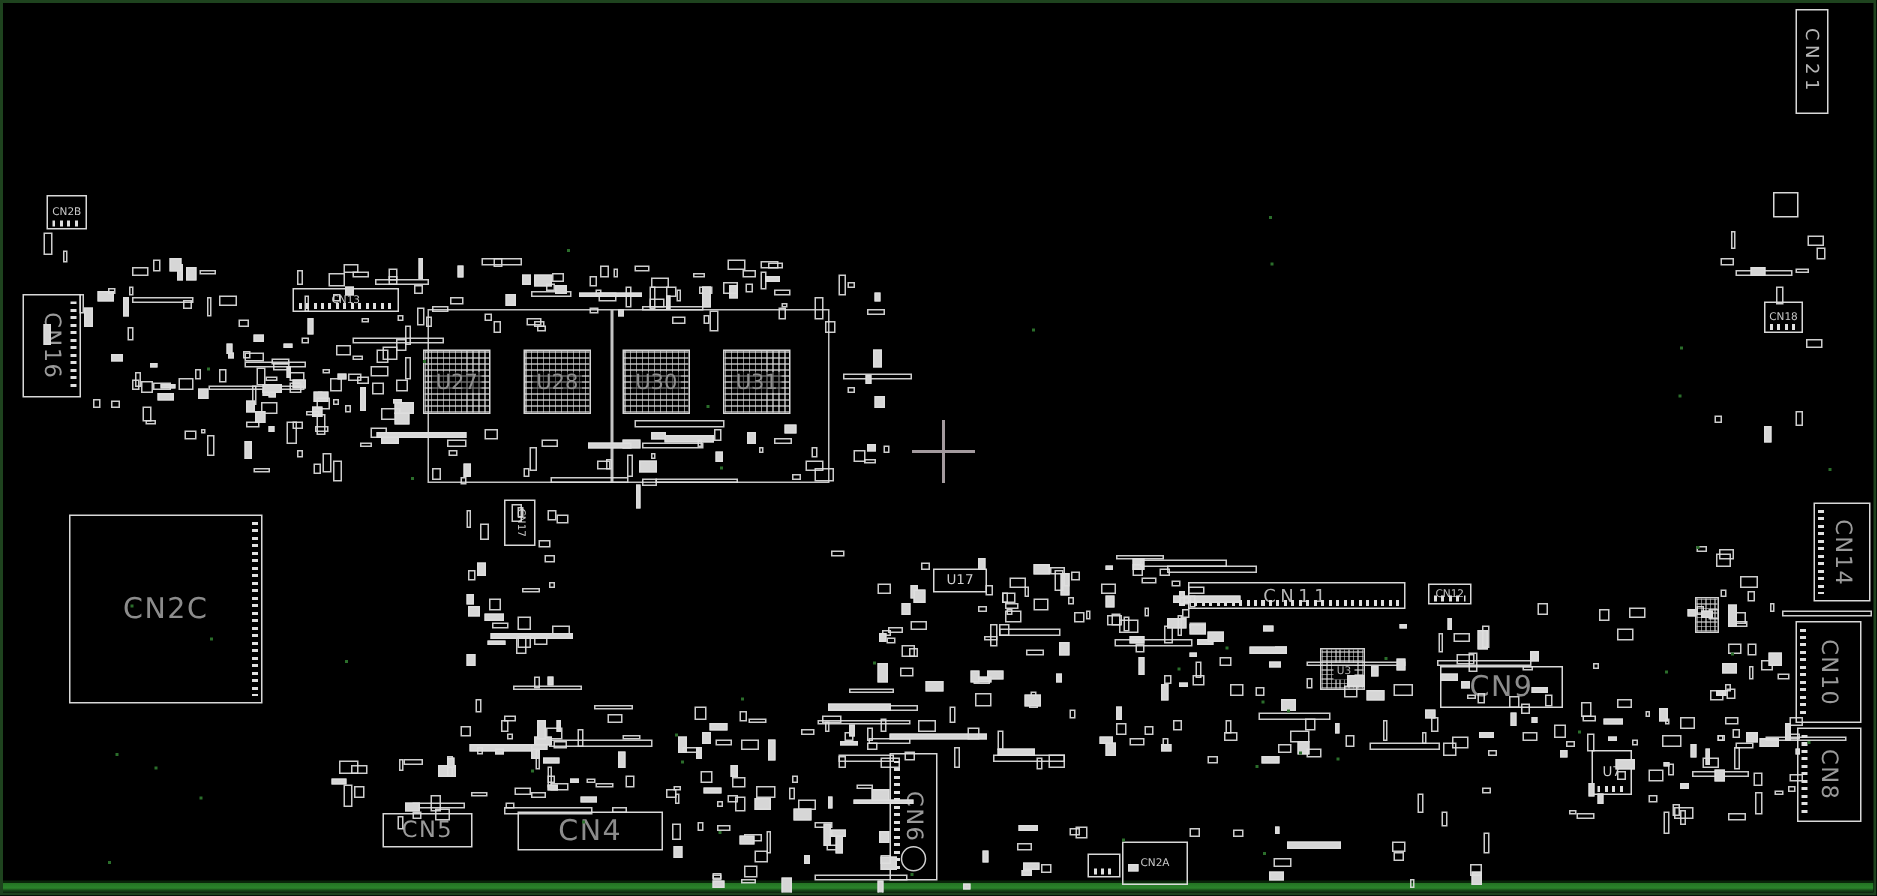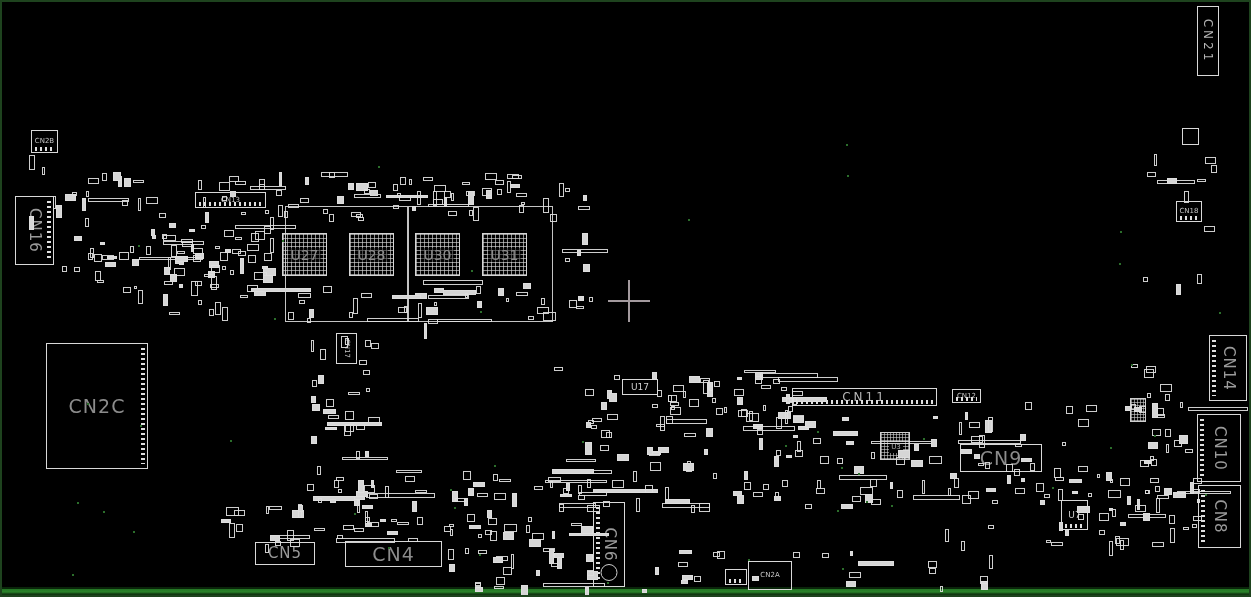--- a/index.html
+++ b/index.html
@@ -71,21 +71,21 @@
       <div class="pinrow-h" style="left: 3px; right: 3px; bottom: 1px;"></div>
     </div>
     <div class="comp" style="left: 13px; top: 194px; width: 39px; height: 69px;">
       <span class="lbl ls-md vert">CN16</span>
       <div class="pinrow-v" style="top: 4px; bottom: 4px; right: 2px;"></div>
     </div>
     <div class="comp" style="left: 193px; top: 190px; width: 71px; height: 16px;">
       <span class="lbl ls-xs">CN13</span>
       <div class="pinrow-h" style="left: 3px; right: 3px; bottom: 1px;"></div>
     </div>
-    <div class="comp" style="left: 44px; top: 341px; width: 102px; height: 126px;">
+    <div class="comp" style="left: 44px; top: 341px; width: 129px; height: 126px;">
       <span class="lbl ls-lg">CN2C</span>
       <div class="pinrow-v" style="top: 4px; bottom: 4px; right: 2px;"></div>
     </div>
     <div class="comp" style="left: 334px; top: 331px; width: 21px; height: 31px;">
       <span class="lbl ls-xs vert">CN17</span>
     </div>
     <div class="comp mem" style="left: 280px; top: 231px; width: 45px; height: 43px;">
       <span class="lbl ">U27</span>
     </div>
     <div class="comp mem" style="left: 347px; top: 231px; width: 45px; height: 43px;">

